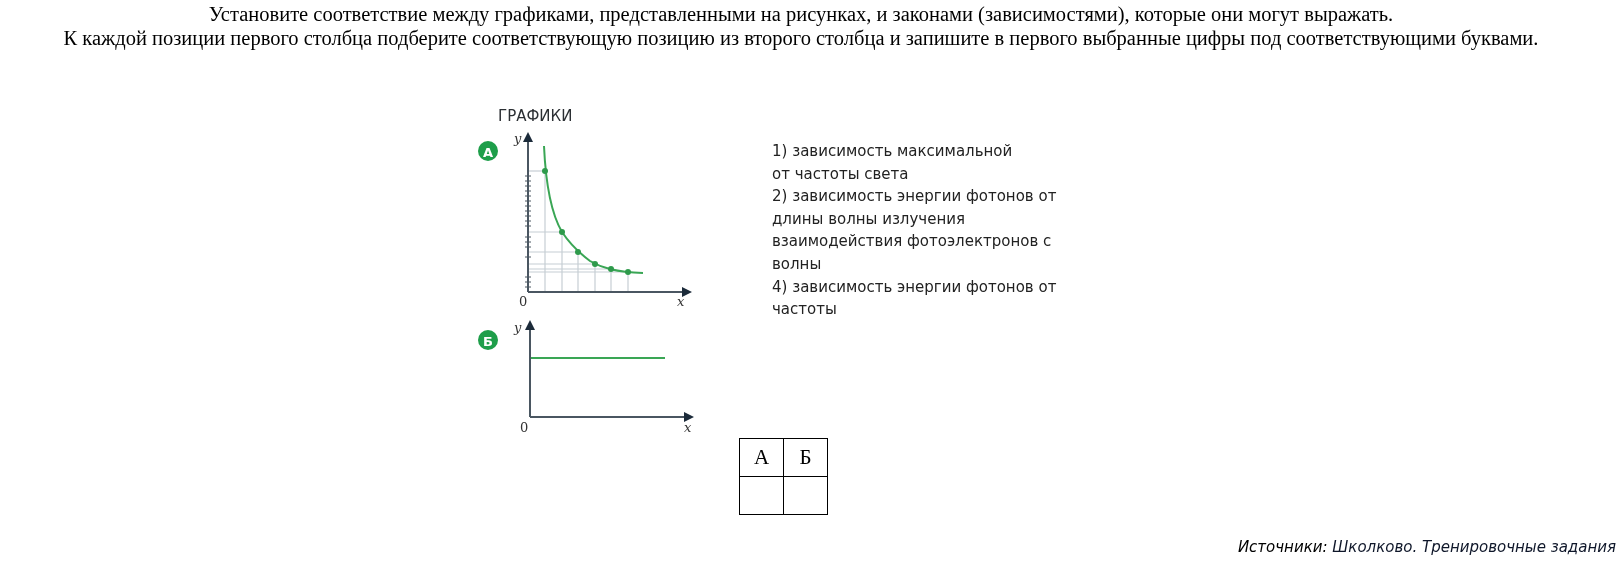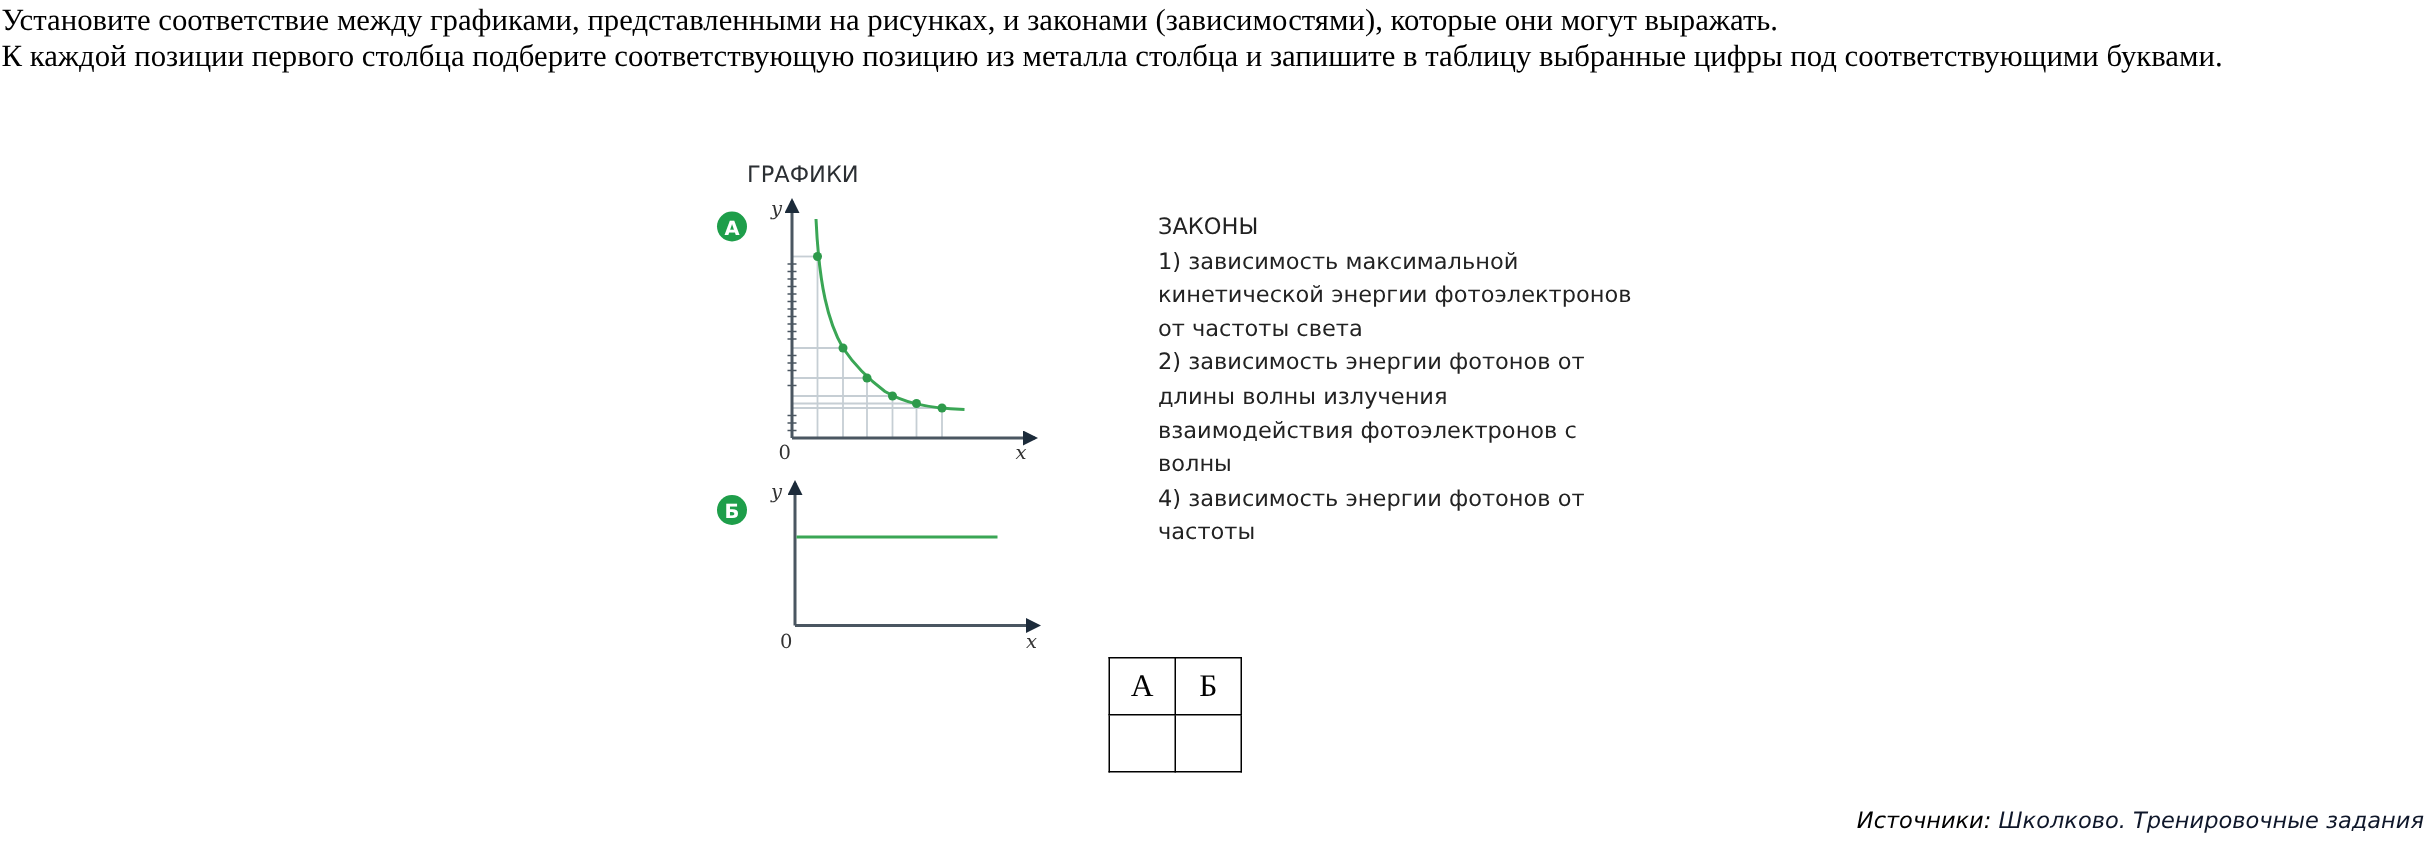--- a/index.html
+++ b/index.html
@@ -1,19 +1,19 @@
 <!DOCTYPE html>
 <html><head>
 <meta charset="utf-8">
 <style>
   html, body { margin: 0; padding: 0; background: #ffffff; }
   body { width: 1616px; height: 573px; position: relative; overflow: hidden; }
   .task {
     position: absolute; left: 1px; top: 2px; width: 1600px;
-    font-family: "Liberation Serif", serif; font-size: 20.5px; line-height: 24px; color: #000;
+    font-family: "Liberation Serif", serif; font-size: 20.5px; line-height: 24px; color: #000; text-align: center;
   }
   .task p { margin: 0; }
   .figure { position: absolute; left: 470px; top: 100px; width: 640px; height: 345px; }
   .figure svg { position: absolute; left: 0; top: 0; }
   .laws {
     position: absolute; left: 772px; top: 140px; width: 340px;
     font-family: "DejaVu Sans", sans-serif; font-size: 15px; line-height: 22.6px; color: #222;
   }
   .laws div { margin: 0; }
   .answer-table {
@@ -28,21 +28,21 @@
     font-family: "DejaVu Sans", sans-serif; font-style: italic; font-size: 15px; white-space: nowrap;
   }
   .source .label { color: #000; margin-top: 13px; }
   .source .value { color: #0f172a; }
 </style>
 </head>
 <body>
 
 <div class="task">
   <p>Установите соответствие между графиками, представленными на рисунках, и законами (зависимостями), которые они могут выражать.</p>
-  <p>К каждой позиции первого столбца подберите соответствующую позицию из металла столбца и запишите в таблицу выбранные цифры под соответствующими буквами.</p>
+  <p>К каждой позиции первого столбца подберите соответствующую позицию из второго столбца и запишите в первого выбранные цифры под соответствующими буквами.</p>
 </div>
 
 <div class="figure">
   <svg width="640" height="345" viewBox="470 100 640 345" xmlns="http://www.w3.org/2000/svg">
     <defs>
       <marker id="arr" markerWidth="10" markerHeight="10" refX="8" refY="5" orient="auto" markerUnits="userSpaceOnUse">
         <path d="M0,0 L10,5 L0,10 z" fill="#1c2b3a"></path>
       </marker>
     </defs>
 
@@ -115,23 +115,21 @@
       <line x1="531" y1="358" x2="665" y2="358" stroke="#3aa655" stroke-width="2"></line>
 
       <text x="514" y="332" font-family="DejaVu Serif, serif" font-style="italic" font-size="13" fill="#333">y</text>
       <text x="520" y="432" font-family="DejaVu Serif, serif" font-size="13" fill="#333">0</text>
       <text x="684" y="432" font-family="DejaVu Serif, serif" font-style="italic" font-size="13" fill="#333">x</text>
     </g>
   </svg>
 </div>
 
 <div class="laws">
-  <div>ЗАКОНЫ</div>
   <div>1) зависимость максимальной</div>
-  <div>кинетической энергии фотоэлектронов</div>
   <div>от частоты света</div>
   <div>2) зависимость энергии фотонов от</div>
   <div>длины волны излучения</div>
   <div>взаимодействия фотоэлектронов с</div>
   <div>волны</div>
   <div>4) зависимость энергии фотонов от</div>
   <div>частоты</div>
 </div>
 
 <table class="answer-table">

